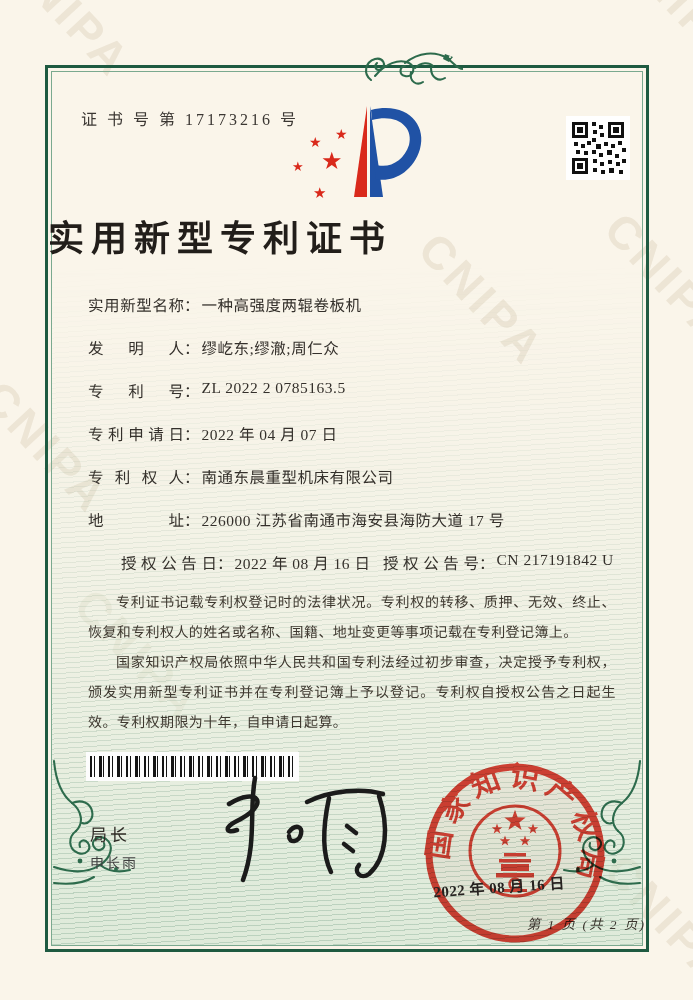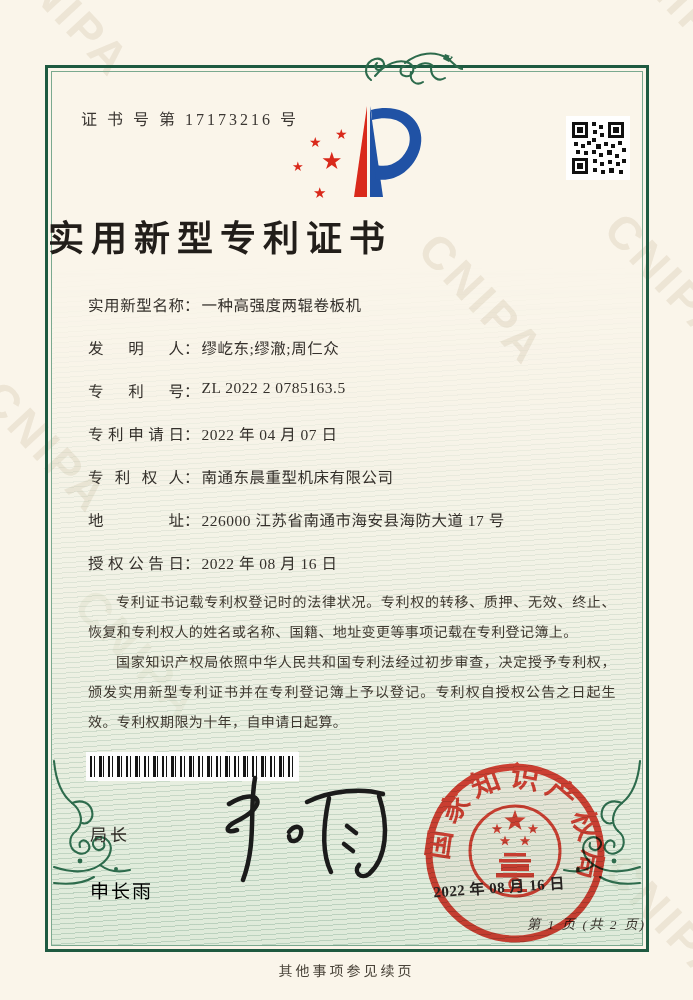--- a/index.html
+++ b/index.html
@@ -55,21 +55,21 @@
            font-size:14px; line-height:30px; color:#3e382f; text-align:justify; letter-spacing:0.4px; }
   .paras p { text-indent:2em; }
 
   .barcode { position:absolute; z-index:3; left:42px; top:688px; width:205px; height:21px;
     background-color:#fdfdfd; box-shadow:0 0 0 4px #fdfdfd;
     background-image:repeating-linear-gradient(90deg,
       #141414 0 2px, #fdfdfd 2px 4px, #141414 4px 5px, #fdfdfd 5px 9px,
       #141414 9px 12px, #fdfdfd 12px 13px, #141414 13px 14px, #fdfdfd 14px 18px); }
 
   .director-label { position:absolute; z-index:3; left:42px; top:753px; font-size:17px; letter-spacing:3px; color:#2f2b26;text-align:right; }
-  .director-name  { position:absolute; z-index:3; left:42px; top:784px; font-size:19px; letter-spacing:2px; color:#000000;margin-top:24px; }
+  .director-name  { position:absolute; z-index:3; left:42px; top:784px; font-size:14px; letter-spacing:2px; color:#404040; }
   .signature { position:absolute; z-index:4; left:158px; top:700px; width:210px; height:120px; }
 
   .seal { position:absolute; z-index:4; left:367px; top:685px; width:200px; height:200px;
           mix-blend-mode:multiply; opacity:0.95; }
   .seal-date { position:absolute; z-index:5; left:385px; top:806px; width:180px;
                font-size:15px; font-weight:700; color:#262220; letter-spacing:0.5px;
                transform:rotate(-4deg); white-space:nowrap; }
 
   .page-info { position:absolute; z-index:3; left:0; bottom:16px; width:100%; text-align:right;
                font-size:13.5px; letter-spacing:2px; color:#3b362f;font-style:italic; }
@@ -195,22 +195,25 @@
       </div>
       <div class="frow">
         <span class="flabel">专利申请日</span><span class="fcolon">：</span><span class="fvalue">2022 年 04 月 07 日</span>
       </div>
       <div class="frow">
         <span class="flabel">专利权人</span><span class="fcolon">：</span><span class="fvalue">南通东晨重型机床有限公司</span>
       </div>
       <div class="frow">
         <span class="flabel">地址</span><span class="fcolon">：</span><span class="fvalue">226000 江苏省南通市海安县海防大道 17 号</span>
       </div>
-      <div class="frow" style="position:relative;">
+      <div class="frow" style="position:relative;margin-left:33px;">
         <span class="flabel">授权公告日</span><span class="fcolon">：</span><span class="fvalue">2022 年 08 月 16 日</span>
+        <span class="grant-no">
+          <span class="flabel">授权公告号</span><span class="fcolon">：</span><span class="fvalue">CN 217191842 U</span>
+        </span>
       </div>
     </div>
 
     <div class="paras">
       <p>专利证书记载专利权登记时的法律状况。专利权的转移、质押、无效、终止、恢复和专利权人的姓名或名称、国籍、地址变更等事项记载在专利登记簿上。</p>
       <p>国家知识产权局依照中华人民共和国专利法经过初步审查，决定授予专利权，颁发实用新型专利证书并在专利登记簿上予以登记。专利权自授权公告之日起生效。专利权期限为十年，自申请日起算。</p>
     </div>
 
     <div class="barcode"></div>
 
@@ -252,14 +255,13 @@
         <rect x="81" y="120" width="38" height="4.5"></rect>
         <circle cx="100" cy="131" r="5.5" fill="none" stroke="#dc372a" stroke-width="2.5"></circle>
         <rect x="88" y="136" width="24" height="3"></rect>
       </g>
     </svg>
     <div class="seal-date">2022 年 08 月 16 日</div>
 
     <div class="page-info">第 1 页 (共 2 页)</div>
   </div>
 
-  <div class="footer-note">其他事项参见续页</div>
 </div>
 
 </body></html>

